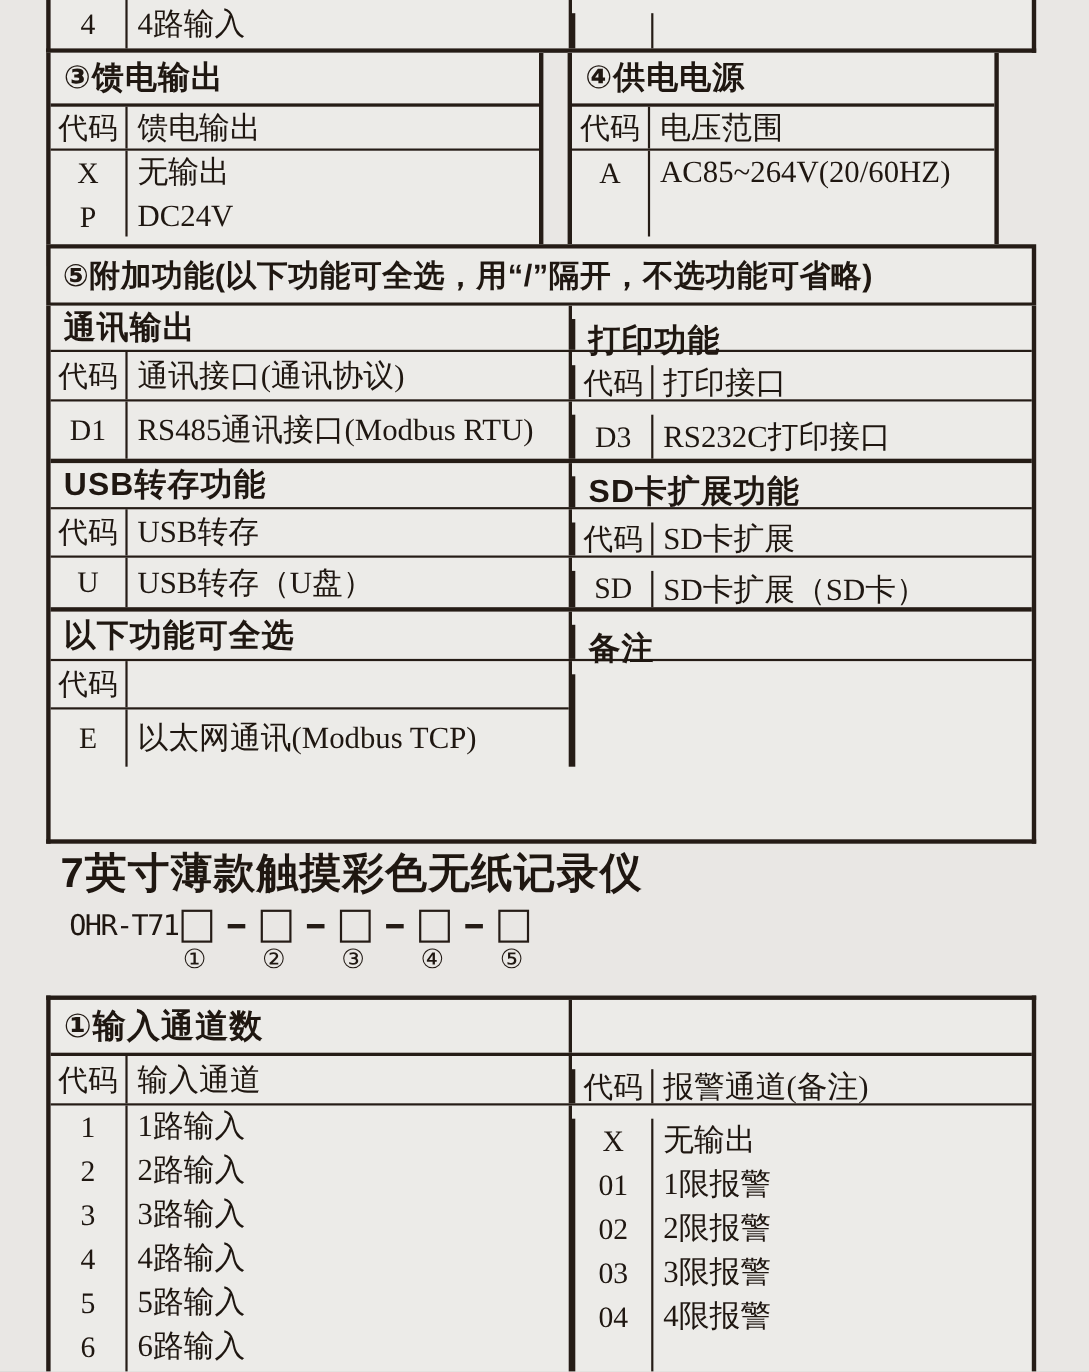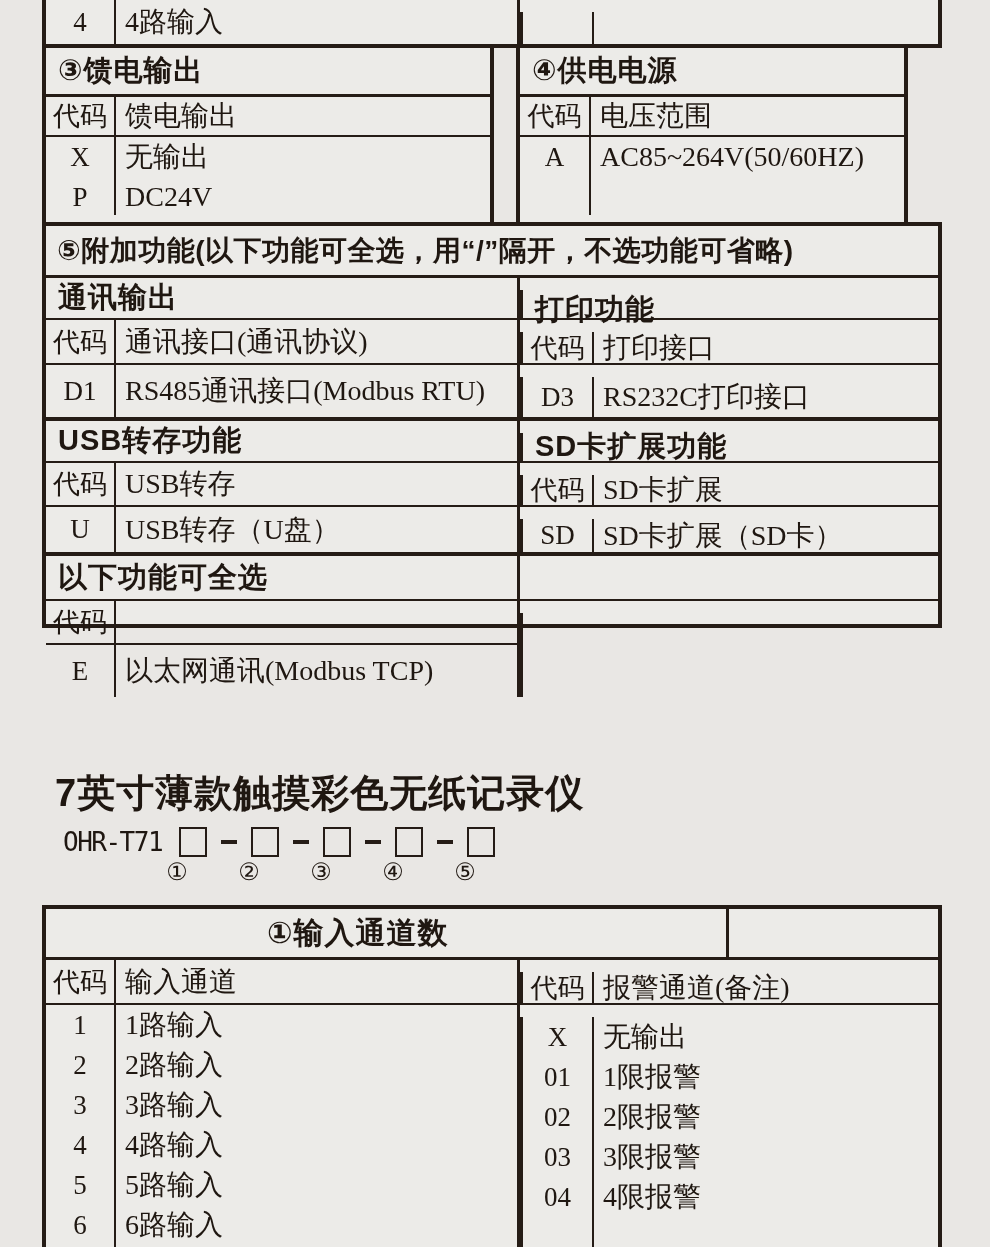--- a/index.html
+++ b/index.html
@@ -47,46 +47,46 @@
   .box3{left:42px;top:48px;width:452px;height:194px;}
   .box4{left:516px;top:48px;width:392px;height:174px;}
   .box-sec .hdr{height:49px;}
   .box-sec .coderow{height:40px;display:flex;}
   .box-sec .bodyarea{display:flex;height:78px;}
   .banner5{left:42px;top:222px;width:900px;height:56px;
            border:4px solid var(--bd);border-bottom-width:3px;
            display:flex;align-items:center;padding-left:11px;
            font-family:"Liberation Sans","DejaVu Sans",sans-serif;
            font-weight:bold;font-size:28px;letter-spacing:0.5px;}
-  .tbl-sub{left:42px;top:278px;width:900px;height:350px;}
+  .tbl-sub{left:42px;top:278px;width:900px;height:489px;}
   .r-hdr1{height:42px;} .r-hdr1 .hdr{height:40px;}
   .r-code1{height:45px;}
   .r-body1{height:56px;}
   .r-hdr2{height:42px;}
   .r-code2{height:44px;}
   .r-body2{height:49px;}
   .r-hdr3{height:45px;} .r-hdr3 .hdr{height:43px;}
   .r-split{height:96px;}
   .split-l{display:flex;flex-direction:column;}
   .split-l .coderow{height:44px;display:flex;border-bottom:2px solid var(--bd);}
   .split-l .bodyrow{flex:1;display:flex;}
   .title{position:absolute;left:55px;top:768px;
          font-family:"Liberation Sans","DejaVu Sans",sans-serif;
          font-weight:bold;font-size:38px;letter-spacing:1px;}
   .model{position:absolute;left:63px;top:824px;height:36px;
          display:flex;align-items:center;}
   .model-prefix{font-family:"DejaVu Sans Mono","Liberation Mono",monospace;
-                font-size:26px;letter-spacing:-1.5px;padding-right:17px;}
+                font-size:26px;letter-spacing:-1.5px;padding-right:3px;}
   .slot{width:28px;height:30px;border:2px solid var(--bd);flex-shrink:0;}
   .dash{width:16px;height:4px;background:var(--bd);margin:0 14px;flex-shrink:0;}
   .circ{position:absolute;top:858px;width:44px;text-align:center;
         font-size:24px;}
   .c1{left:155px;} .c2{left:227px;} .c3{left:299px;} .c4{left:371px;} .c5{left:443px;}
   .tbl-bottom{left:42px;top:905px;width:900px;height:342px;border-top:4px solid var(--bd);}
-  .r-bhdr{height:51px;justify-content:center;} .r-bhdr .hdr{height:48px;font-size:30px;}
+  .r-bhdr{height:51px;} .r-bhdr .hdr{height:48px;font-size:30px;}
   .r-bcode{height:45px;}
   .b-body{display:flex;height:242px;}
 </style>
 </head>
 <body>
 
 <div class="sheet">
 
   <div class="tbl tbl-partial b-l b-r b-b">
     <div class="row">
@@ -123,21 +123,21 @@
     <div class="hdr bb3">④供电电源</div>
     <div class="coderow bb2">
       <div class="code code-r">代码</div>
       <div class="val">电压范围</div>
     </div>
     <div class="bodyarea">
       <div class="col code-col code-col-r">
         <div class="line">A</div>
       </div>
       <div class="col val-col">
-        <div class="line">AC85~264V(50/60HZ)</div>
+        <div class="line">AC85~264V(20/60HZ)</div>
       </div>
     </div>
   </div>
 
   <div class="tbl banner5">⑤附加功能(以下功能可全选，用“/”隔开，不选功能可省略)</div>
 
   <div class="tbl tbl-sub b-l b-r b-b">
 
     <div class="row r-hdr1 bb2">
       <div class="half-l">
@@ -193,20 +193,23 @@
       </div>
       <div class="half-r">
         <div class="code code-r">SD</div>
         <div class="val">SD卡扩展（SD卡）</div>
       </div>
     </div>
 
     <div class="row r-hdr3 bb2">
       <div class="half-l">
           <div class="hdr">以下功能可全选</div>
+        </div>
+      <div class="half-r">
+          <div class="hdr">备注</div>
         </div>
     </div>
     <div class="row r-split">
       <div class="half-l split-l">
         <div class="coderow">
           <div class="code">代码</div>
         </div>
         <div class="bodyrow">
           <div class="code">E</div>
           <div class="val">以太网通讯(Modbus TCP)</div>

